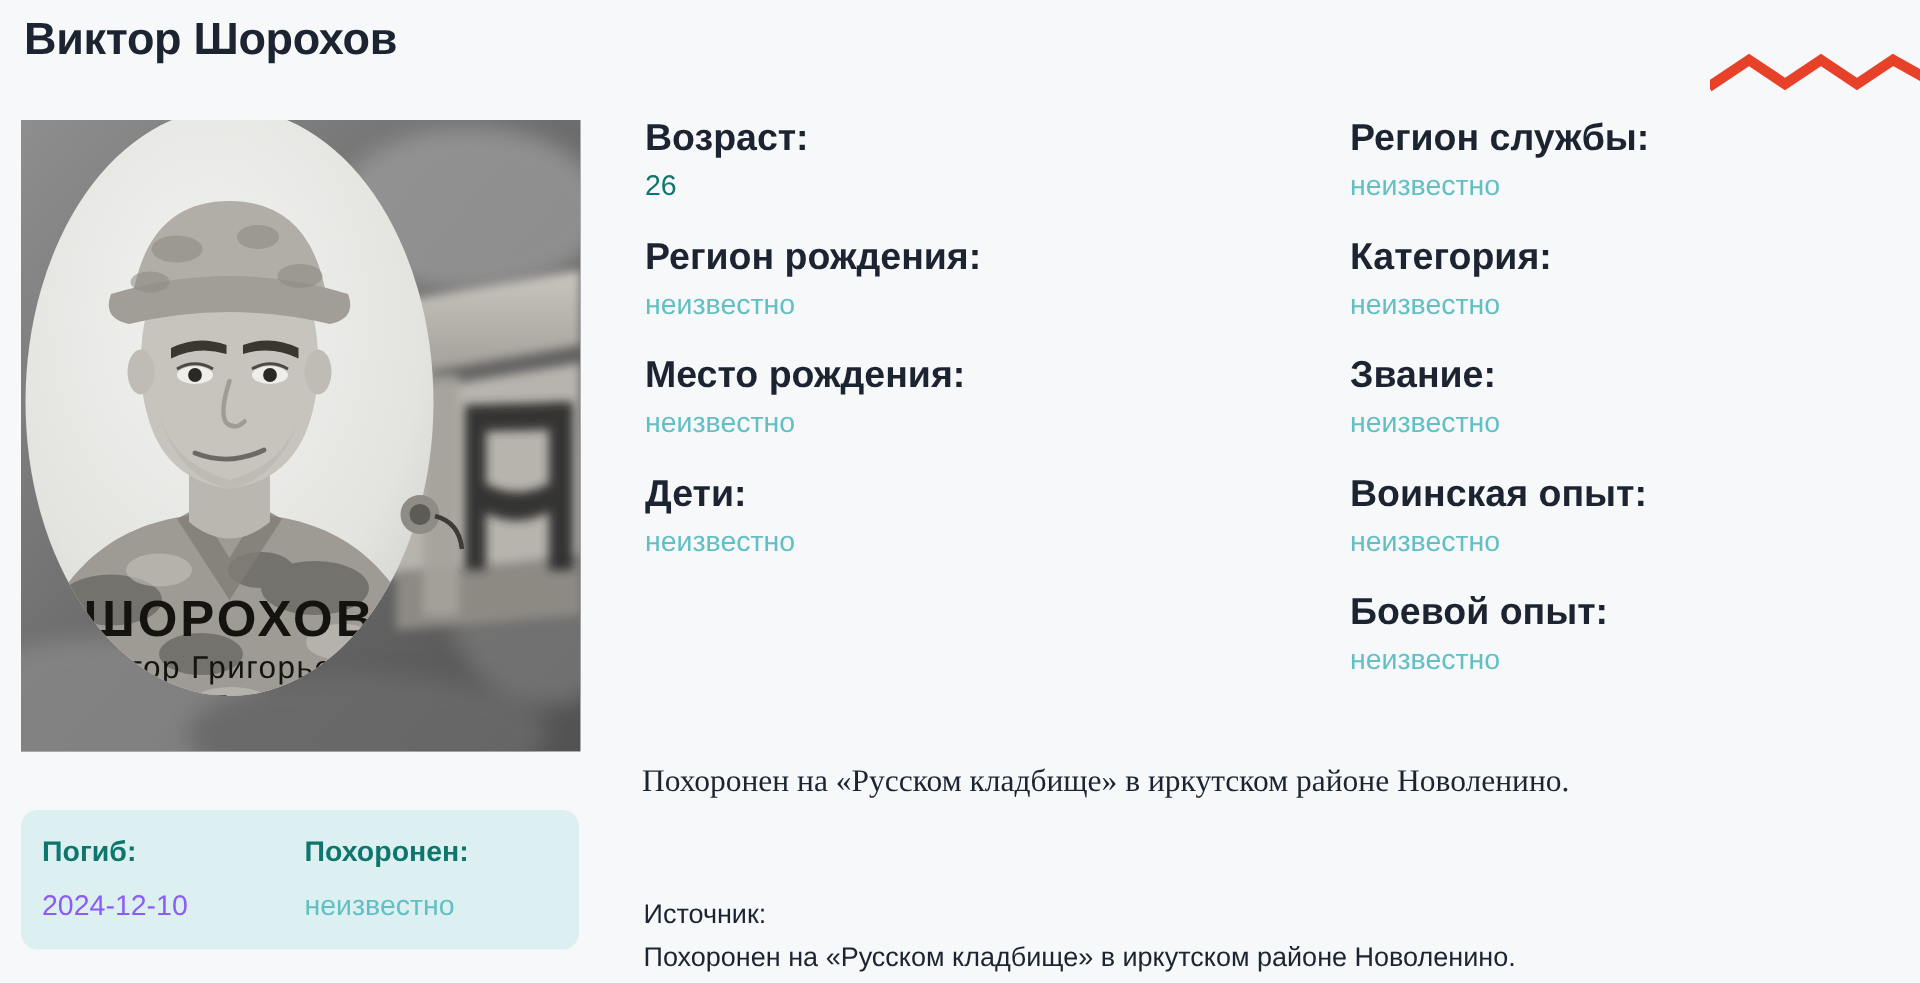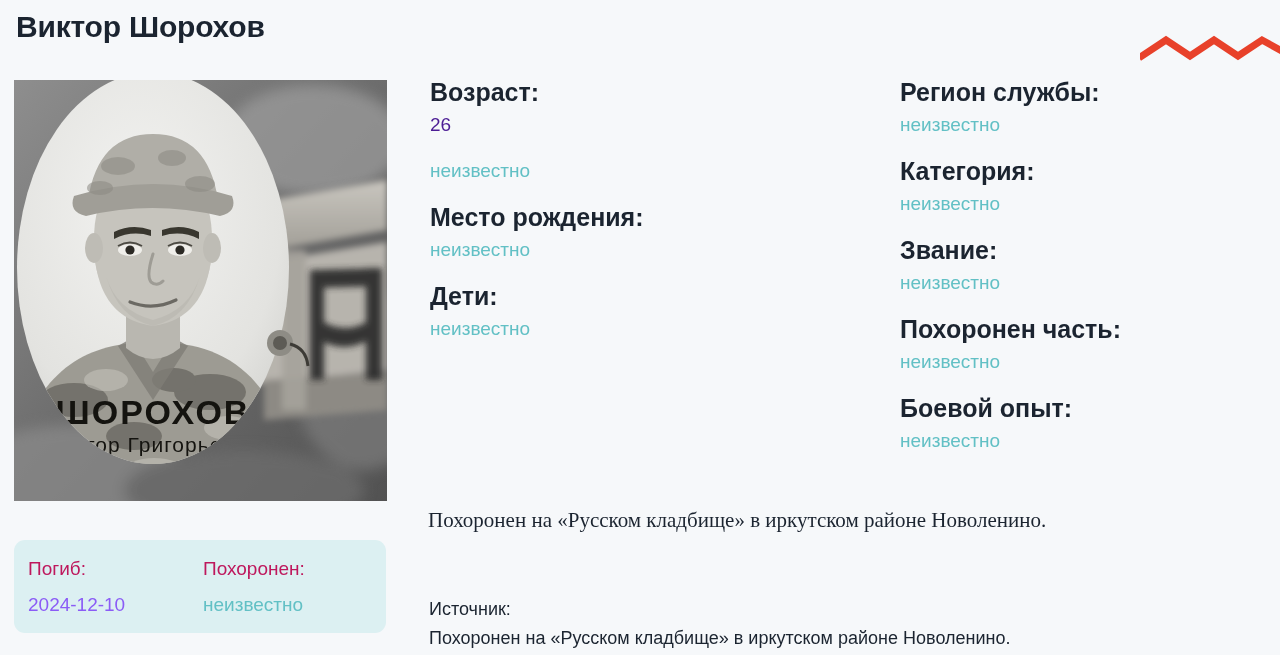--- a/index.html
+++ b/index.html
@@ -64,22 +64,22 @@
     border-radius: 11px;
   }
   .summary-col {
     position: absolute;
     top: 16px;
   }
   .summary-col.col-a { left: 14px; }
   .summary-col.col-b { left: 189px; }
   .summary-label {
     font-size: 19px;
-    font-weight: normal;
-    color: #be185d;
+    font-weight: bold;
+    color: #0f766e;
     line-height: 25px;
     white-space: nowrap;
   }
   .summary-value {
     margin-top: 12px;
     font-size: 19px;
     line-height: 24px;
     white-space: nowrap;
     color: #8b5cf6;
   }
@@ -106,21 +106,21 @@
     font-size: 25px;
     font-weight: bold;
     color: #1b2430;
     line-height: 25px;
     white-space: nowrap;
   }
   .field-value {
     margin-top: 8px;
     font-size: 19px;
     line-height: 23px;
-    color: #4c1d95;
+    color: #0f766e;
     white-space: nowrap;
   }
   .field-value.muted { color: #62c0c5; }
 
   
   .description {
     position: absolute;
     left: 428px;
     top: 506px;
     width: 830px;
@@ -291,20 +291,21 @@
 <div class="fields">
 
   <div class="field-col left">
 
     <div class="field">
       <div class="field-label">Возраст:</div>
       <div class="field-value">26</div>
     </div>
 
     <div class="field">
+      <div class="field-label">Регион рождения:</div>
       <div class="field-value muted">неизвестно</div>
     </div>
 
     <div class="field">
       <div class="field-label">Место рождения:</div>
       <div class="field-value muted">неизвестно</div>
     </div>
 
     <div class="field">
       <div class="field-label">Дети:</div>
@@ -324,21 +325,21 @@
       <div class="field-label">Категория:</div>
       <div class="field-value muted">неизвестно</div>
     </div>
 
     <div class="field">
       <div class="field-label">Звание:</div>
       <div class="field-value muted">неизвестно</div>
     </div>
 
     <div class="field">
-      <div class="field-label">Похоронен часть:</div>
+      <div class="field-label">Воинская опыт:</div>
       <div class="field-value muted">неизвестно</div>
     </div>
 
     <div class="field">
       <div class="field-label">Боевой опыт:</div>
       <div class="field-value muted">неизвестно</div>
     </div>
 
   </div>
 </div>

